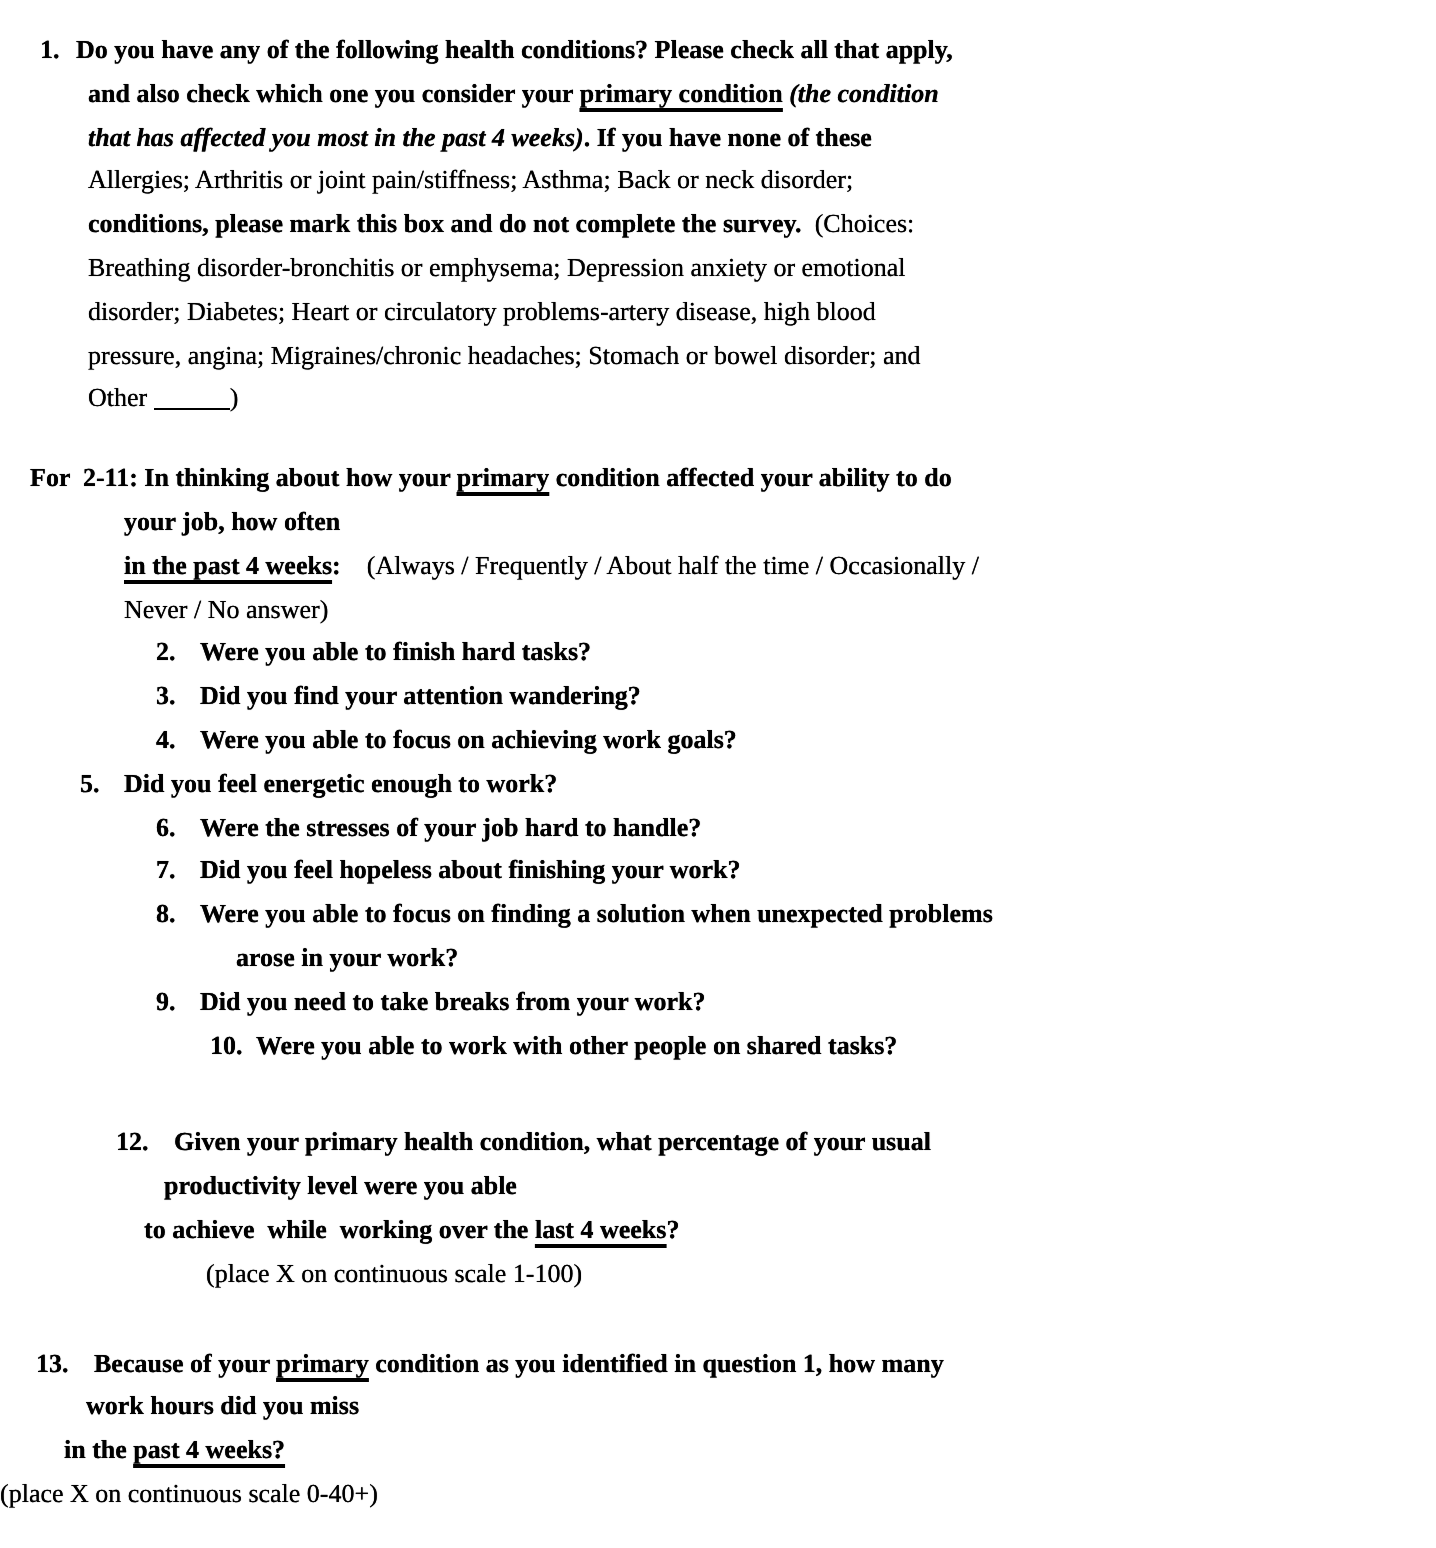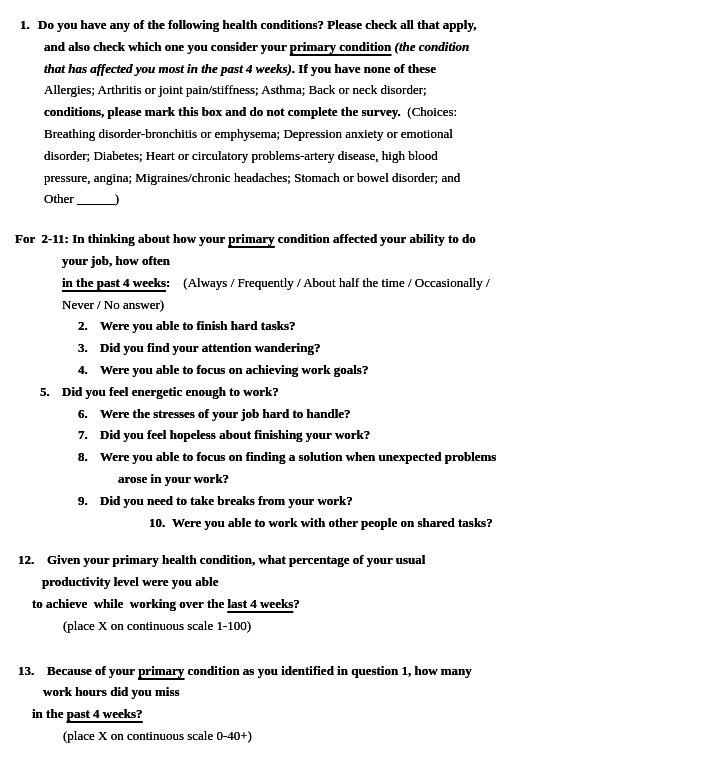--- a/index.html
+++ b/index.html
@@ -70,28 +70,28 @@
         <div class="line" style="padding-left: 78px;"><span class="b num" style="width: 22px;">7.</span><span class="b">Did you feel hopeless about finishing your work?</span></div>
       </div>
       <div class="block">
         <div class="line" style="padding-left: 78px;"><span class="b num" style="width: 22px;">8.</span><span class="b">Were you able to focus on finding a solution when unexpected problems</span></div>
         <div class="line" style="padding-left: 118px;"><span class="b">arose in your work?</span></div>
       </div>
       <div class="block">
         <div class="line" style="padding-left: 78px;"><span class="b num" style="width: 22px;">9.</span><span class="b">Did you need to take breaks from your work?</span></div>
       </div>
       <div class="block">
-        <div class="line" style="padding-left: 105px; margin-left: 44px;"><span class="b num" style="width: 23px;">10.</span><span class="b">Were you able to work with other people on shared tasks?</span></div>
+        <div class="line" style="padding-left: 105px;"><span class="b num" style="width: 23px;">10.</span><span class="b">Were you able to work with other people on shared tasks?</span></div>
       </div>
-      <div class="block" style="margin-top: 16px;">
+      <div class="block" style="margin-top: 27px; padding-left: 40px;">
         <div class="line" style="padding-left: 18px;"><span class="b num" style="width: 29px;">12.</span><span class="b">Given your primary health condition, what percentage of your usual</span></div>
         <div class="line" style="padding-left: 42px;"><span class="b">productivity level were you able</span></div>
         <div class="line" style="padding-left: 32px;"><span class="b">to achieve  while  working over the </span><span class="b u">last 4 weeks</span><span class="b">?</span></div>
         <div class="line" style="padding-left: 63px;"><span>(place X on continuous scale 1-100)</span></div>
       </div>
       <div class="block" style="margin-top: 23px;">
         <div class="line" style="padding-left: 18px;"><span class="b num" style="width: 29px;">13.</span><span class="b">Because of your </span><span class="b u">primary</span><span class="b"> condition as you identified in question 1, how many</span></div>
         <div class="line" style="padding-left: 43px;"><span class="b">work hours did you miss</span></div>
         <div class="line" style="padding-left: 32px;"><span class="b">in the </span><span class="b u">past 4 weeks?</span></div>
-        <div class="line" style="padding-left: 63px;"><span>(place X on continuous scale 0-40+)</span></div>
+        <div class="line" style=""><span>(place X on continuous scale 0-40+)</span></div>
       </div>
     </div>
 </main>
 
 </body></html>

